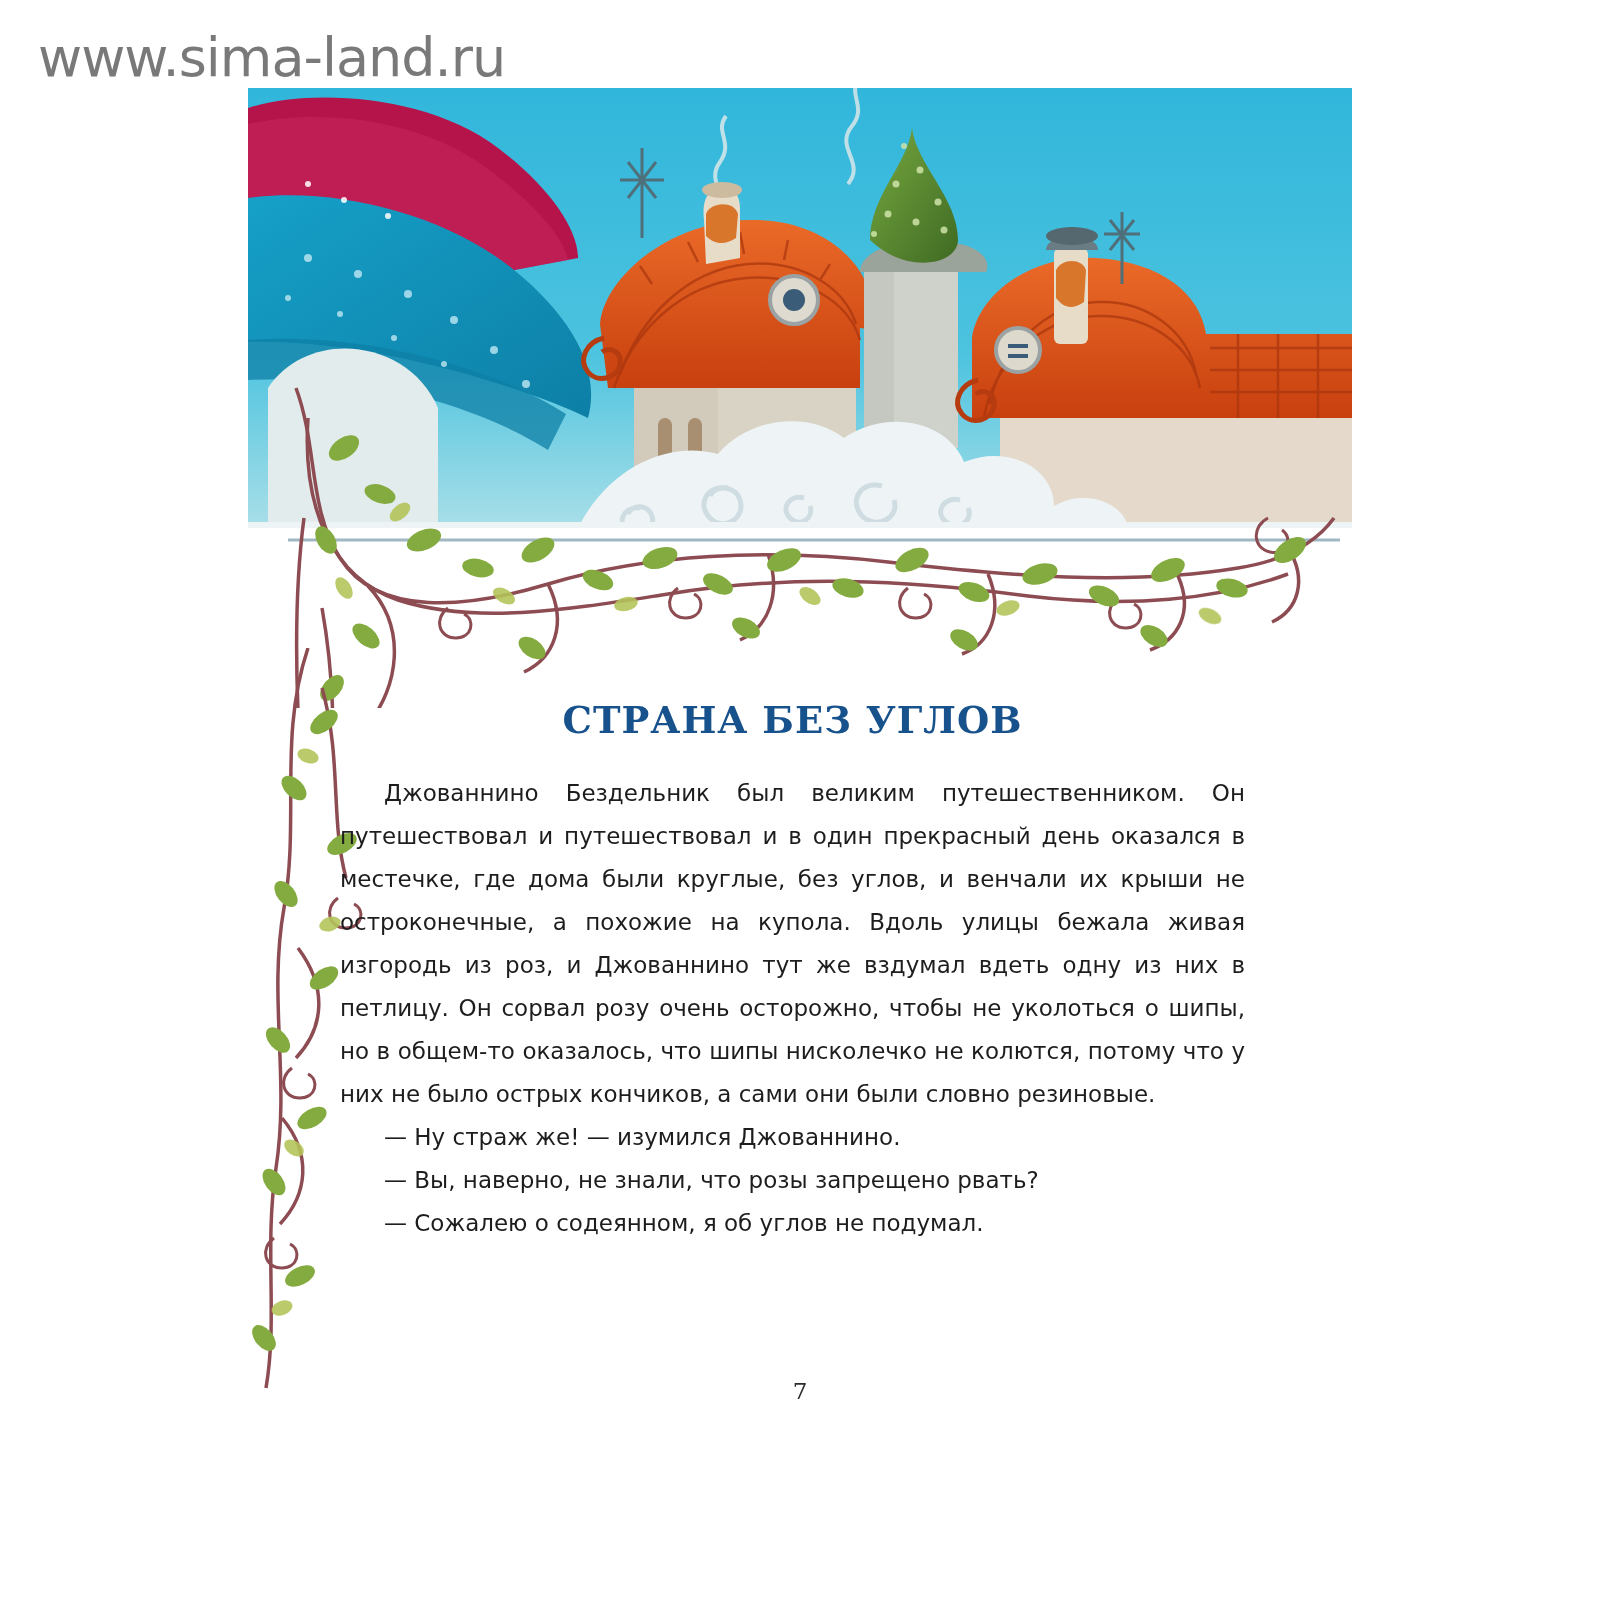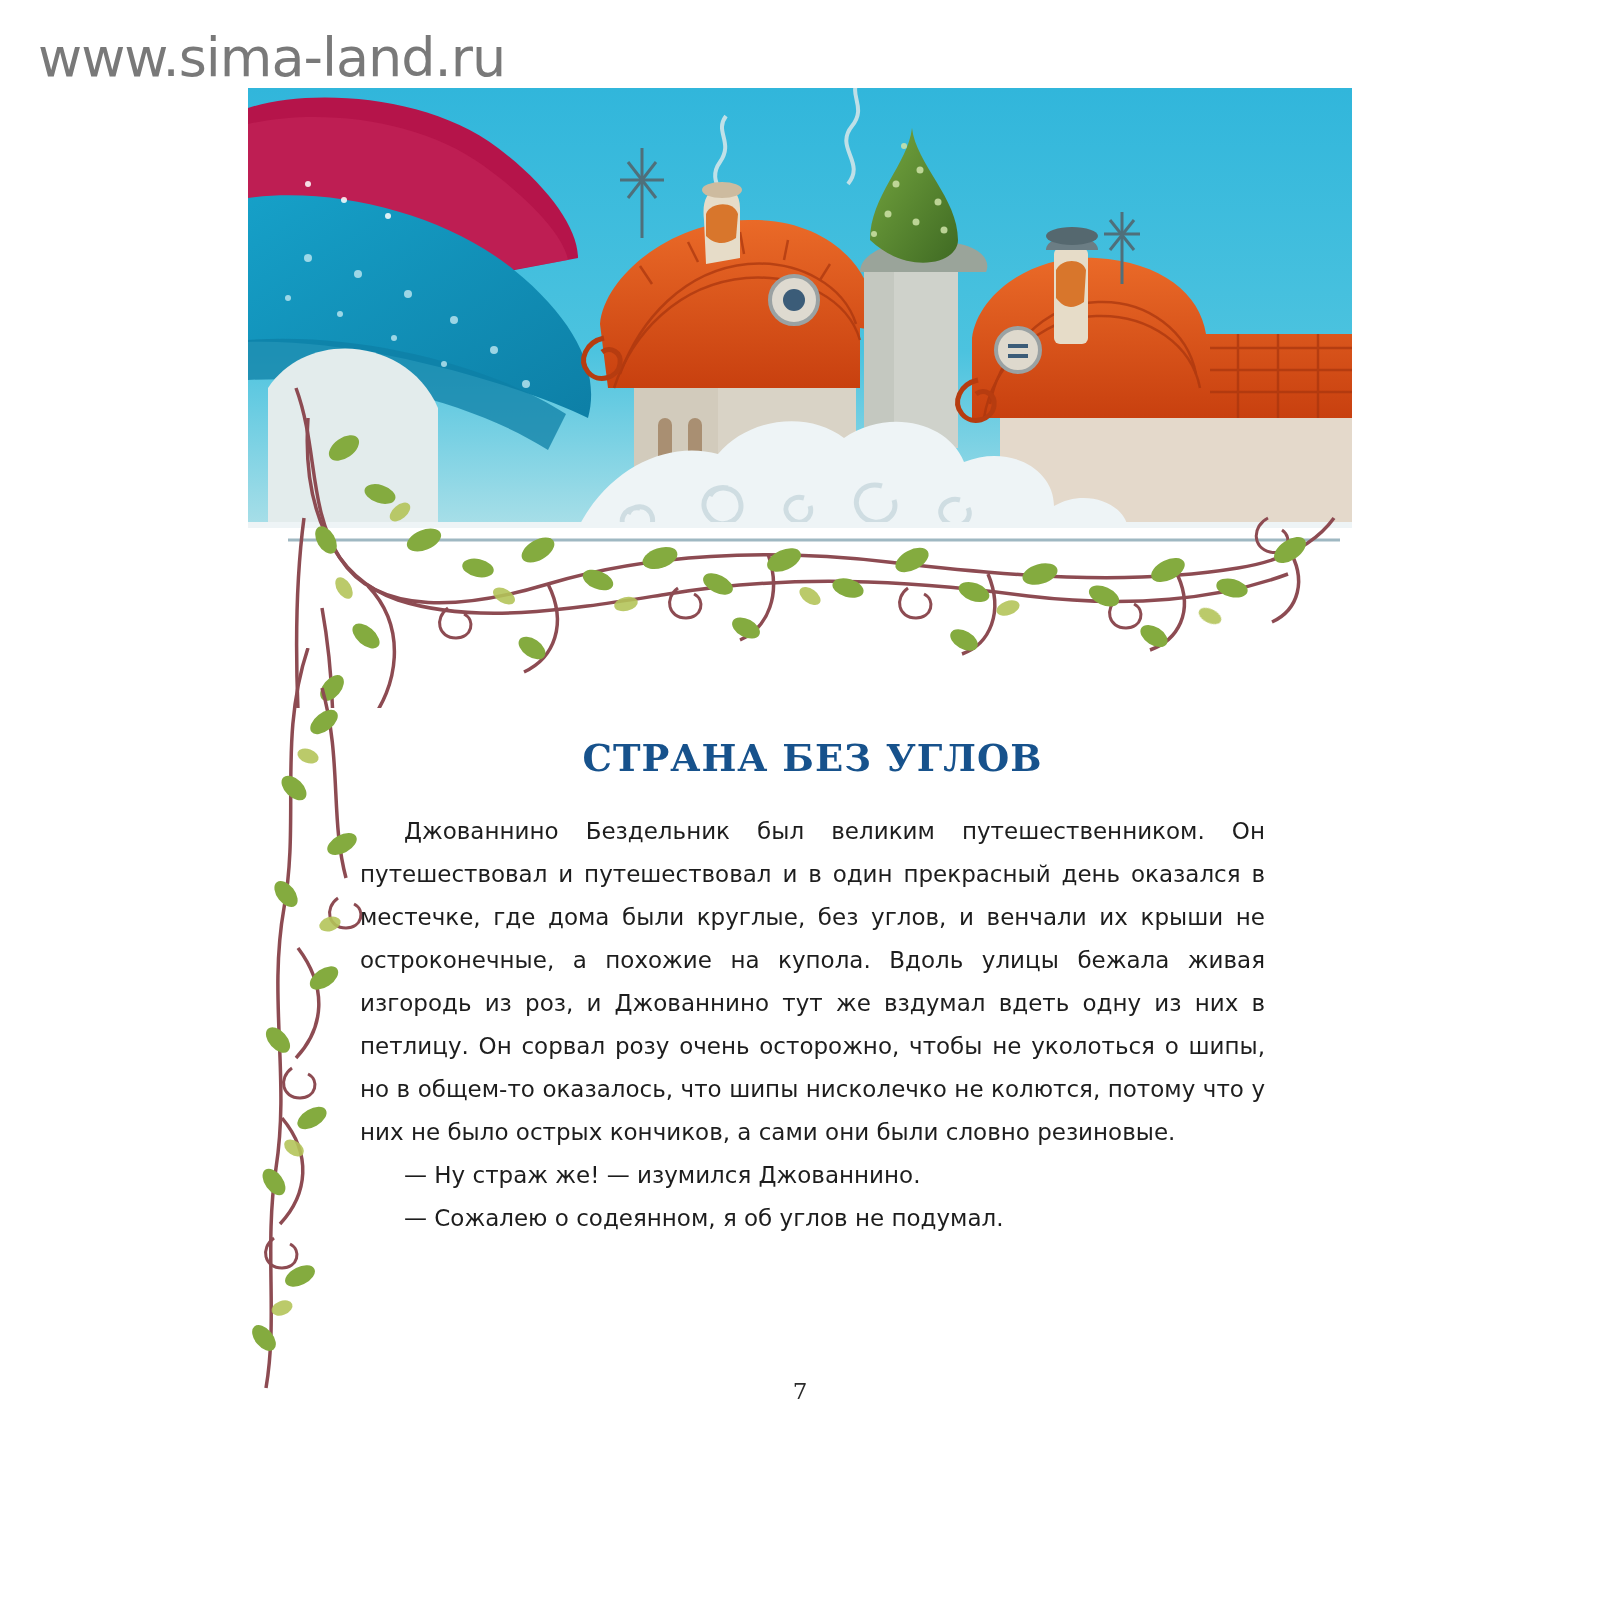--- a/index.html
+++ b/index.html
@@ -45,24 +45,23 @@
     left: 0;
     top: 0;
     width: 1104px;
     height: 620px;
   }
   .illustration svg { display: block; }
 
   
   .text-column {
     position: absolute;
-    left: 112px;
+    left: 92px;
     top: 610px;
     width: 905px;
-    margin-top: 38px;
   }
   .chapter-title {
     font-family: "DejaVu Serif", serif;
     font-weight: bold;
     font-size: 37px;
     letter-spacing: 1px;
     color: #17528c;
     text-align: center;
     margin: 0 0 30px 0;
   }
@@ -345,17 +344,18 @@
       <ellipse cx="56" cy="500" rx="11" ry="7" transform="rotate(34 56 500)"></ellipse>
       <ellipse cx="44" cy="660" rx="11" ry="7" transform="rotate(-22 44 660)"></ellipse>
     </g>
   </svg>
 
   <div class="text-column">
     <h1 class="chapter-title">СТРАНА БЕЗ УГЛОВ</h1>
 
     <p class="body-text indent">Джованнино Бездельник был великим путешественником. Он путешествовал и путешествовал и в один прекрасный день оказался в местечке, где дома были круглые, без углов, и венчали их крыши не остроконечные, а похожие на купола. Вдоль улицы бежала живая изгородь из роз, и Джованнино тут же вздумал вдеть одну из них в петлицу. Он сорвал розу очень осторожно, чтобы не уколоться о шипы, но в общем-то оказалось, что шипы нисколечко не колются, потому что у них не было острых кончиков, а сами они были словно резиновые.</p>
     <p class="body-text indent">— Ну страж же! — изумился Джованнино.</p>
+    <p class="body-text indent">— Вы, наверно, не знали, что розы запрещено рвать?</p>
     <p class="body-text indent">— Сожалею о содеянном, я об углов не подумал.</p>
   </div>
 
   <div class="page-number">7</div>
 </div>
 
 </body></html>

